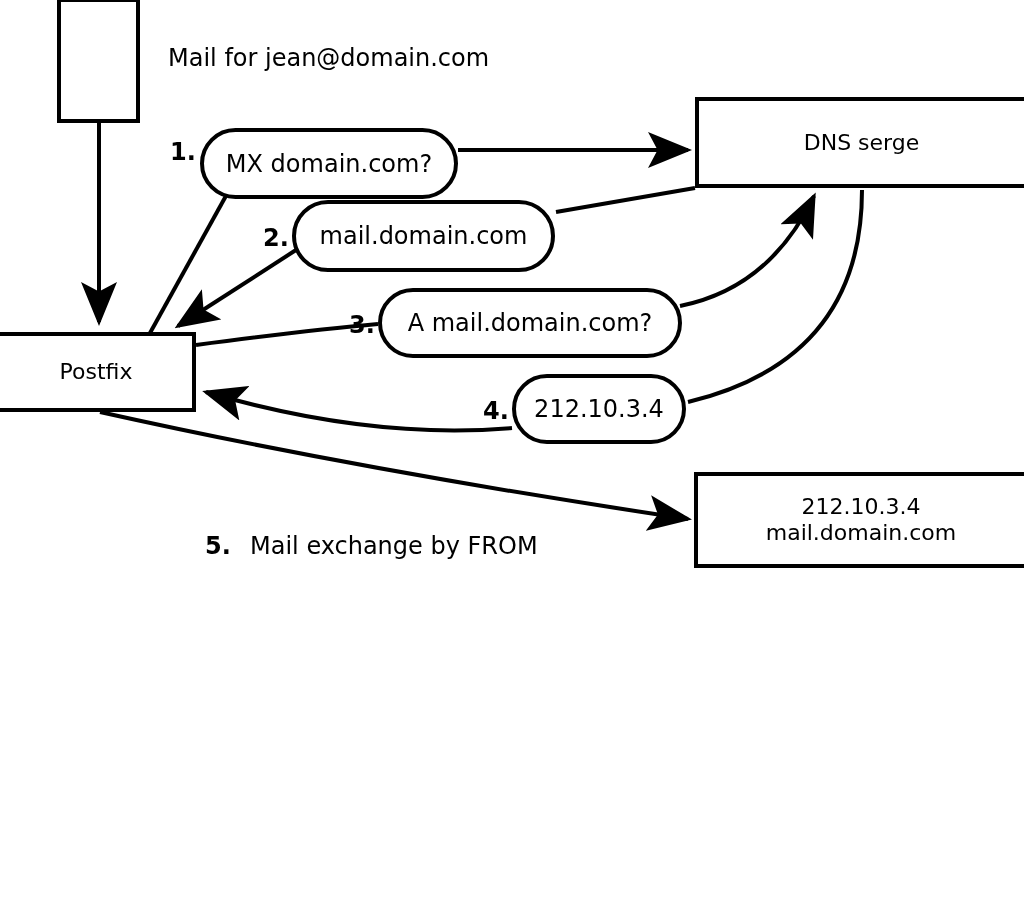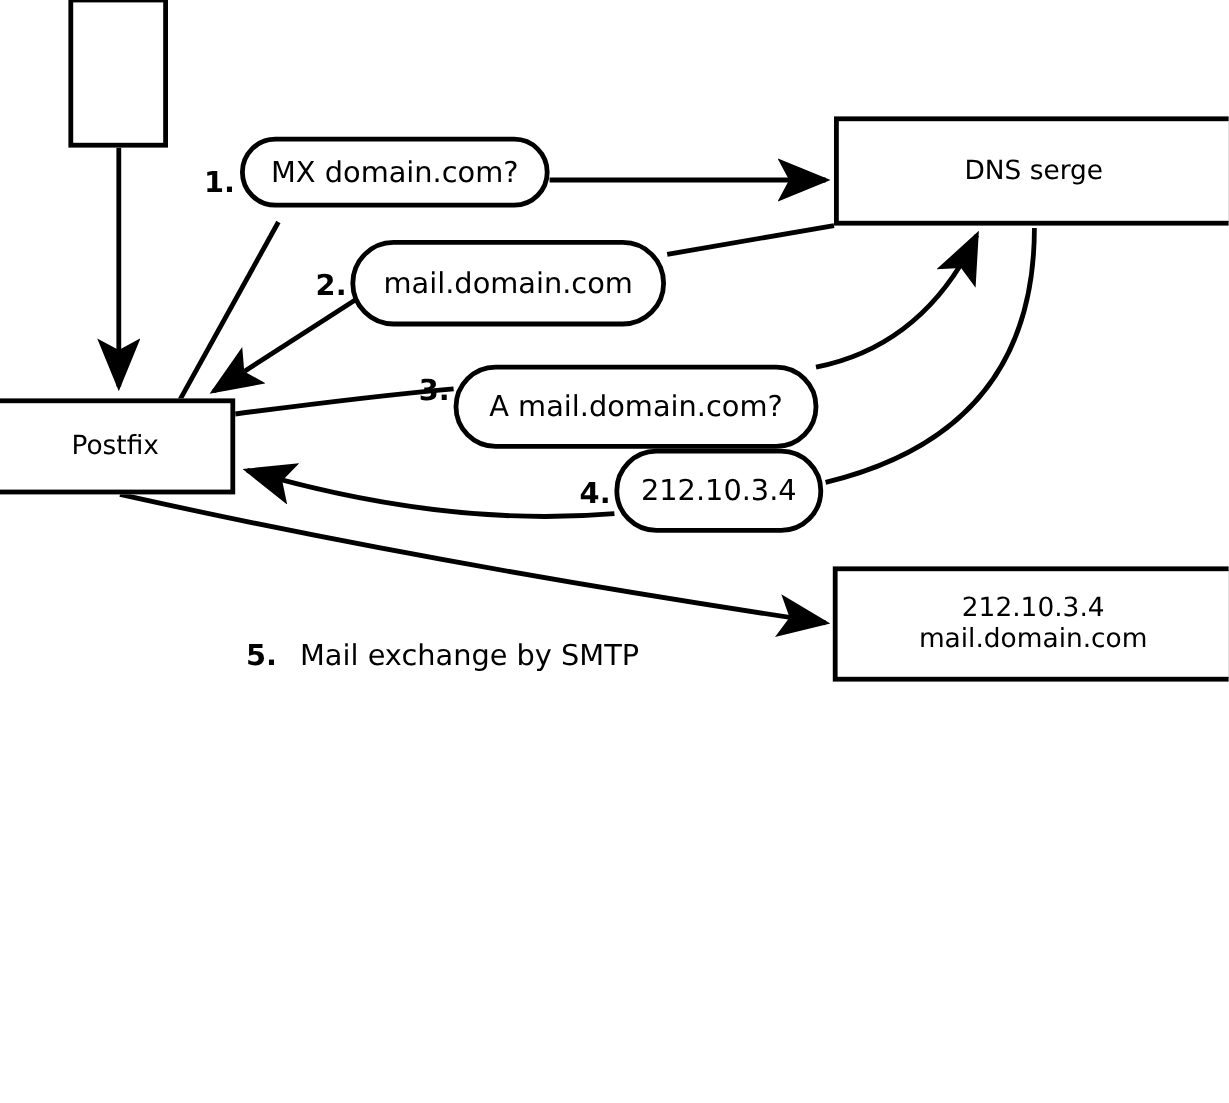--- a/index.html
+++ b/index.html
@@ -127,35 +127,36 @@
 
   <div class="node-box" style="left:695px; top:97px; width:333px; height:91px;">
     <span>DNS serge</span>
   </div>
 
   <div class="node-box" style="left:694px; top:472px; width:334px; height:96px; flex-direction:column;">
     <span>212.10.3.4</span>
     <span>mail.domain.com</span>
   </div>
 
+  <div class="plain-text" style="left:168px; top:44px;">Mail for jean@domain.com</div>
 
   <div class="step-num" style="left:170px; top:138px;">1.</div>
-  <div class="bubble" style="left:200px; top:114px; width:258px; height:59px;">MX domain.com?</div>
+  <div class="bubble" style="left:200px; top:128px; width:258px; height:71px;">MX domain.com?</div>
 
   <div class="step-num" style="left:263px; top:224px;">2.</div>
   <div class="bubble" style="left:292px; top:200px; width:263px; height:72px;">mail.domain.com</div>
 
   <div class="step-num" style="left:349px; top:311px;">3.</div>
-  <div class="bubble" style="left:378px; top:304px; width:304px; height:70px;">A mail.domain.com?</div>
+  <div class="bubble" style="left:378px; top:288px; width:304px; height:70px;">A mail.domain.com?</div>
 
   <div class="step-num" style="left:483px; top:397px;">4.</div>
   <div class="bubble" style="left:512px; top:374px; width:174px; height:70px;">212.10.3.4</div>
 
   <div class="step-num" style="left:205px; top:532px;">5.</div>
-  <div class="plain-text" style="left:250px; top:532px;">Mail exchange by SMTP</div>
+  <div class="plain-text" style="left:250px; top:532px;">Mail exchange by FROM</div>
 
   <div class="smtp-block" style="left:250px; top:598px;">
     
     
     
     
     
     
     
   </div>

